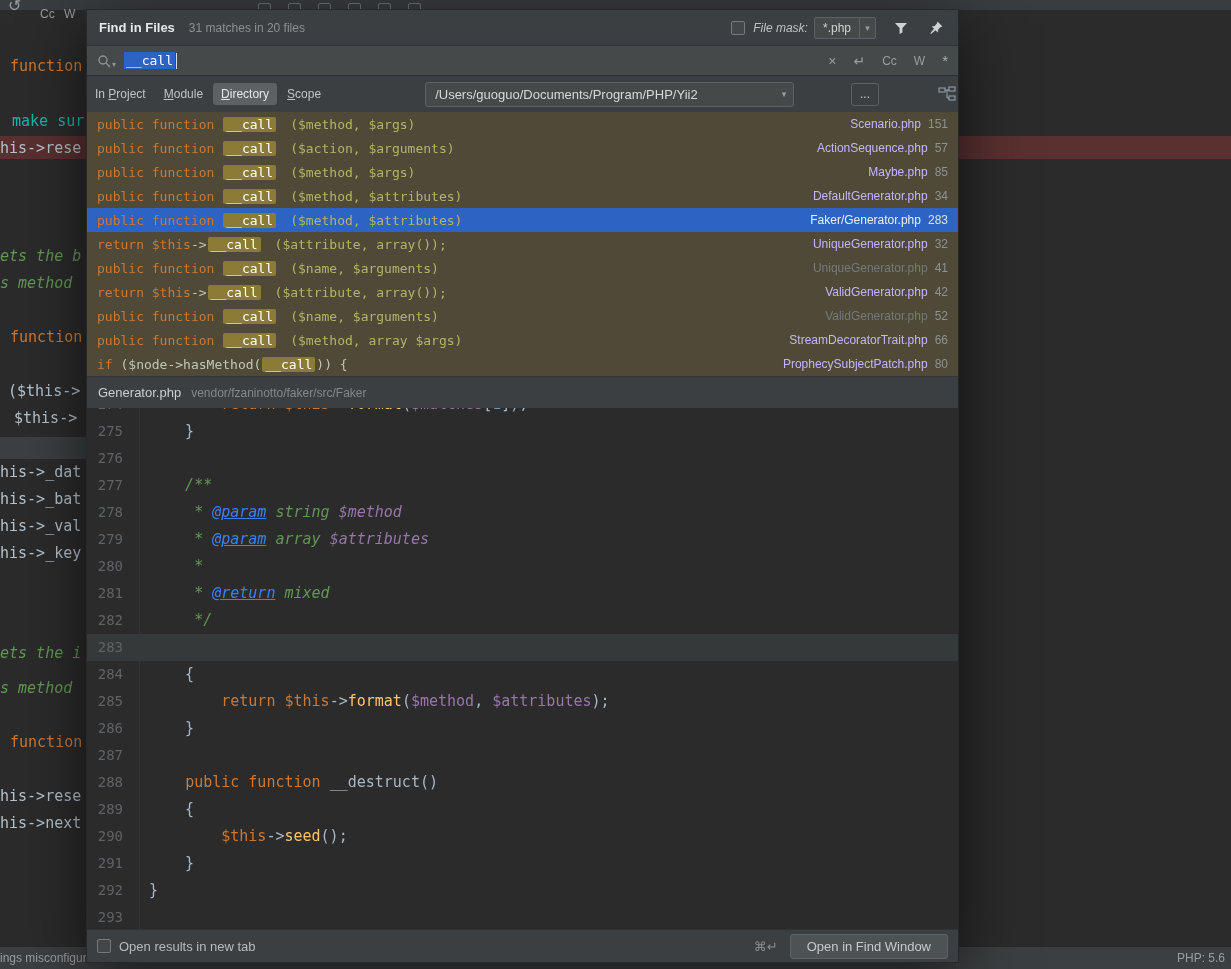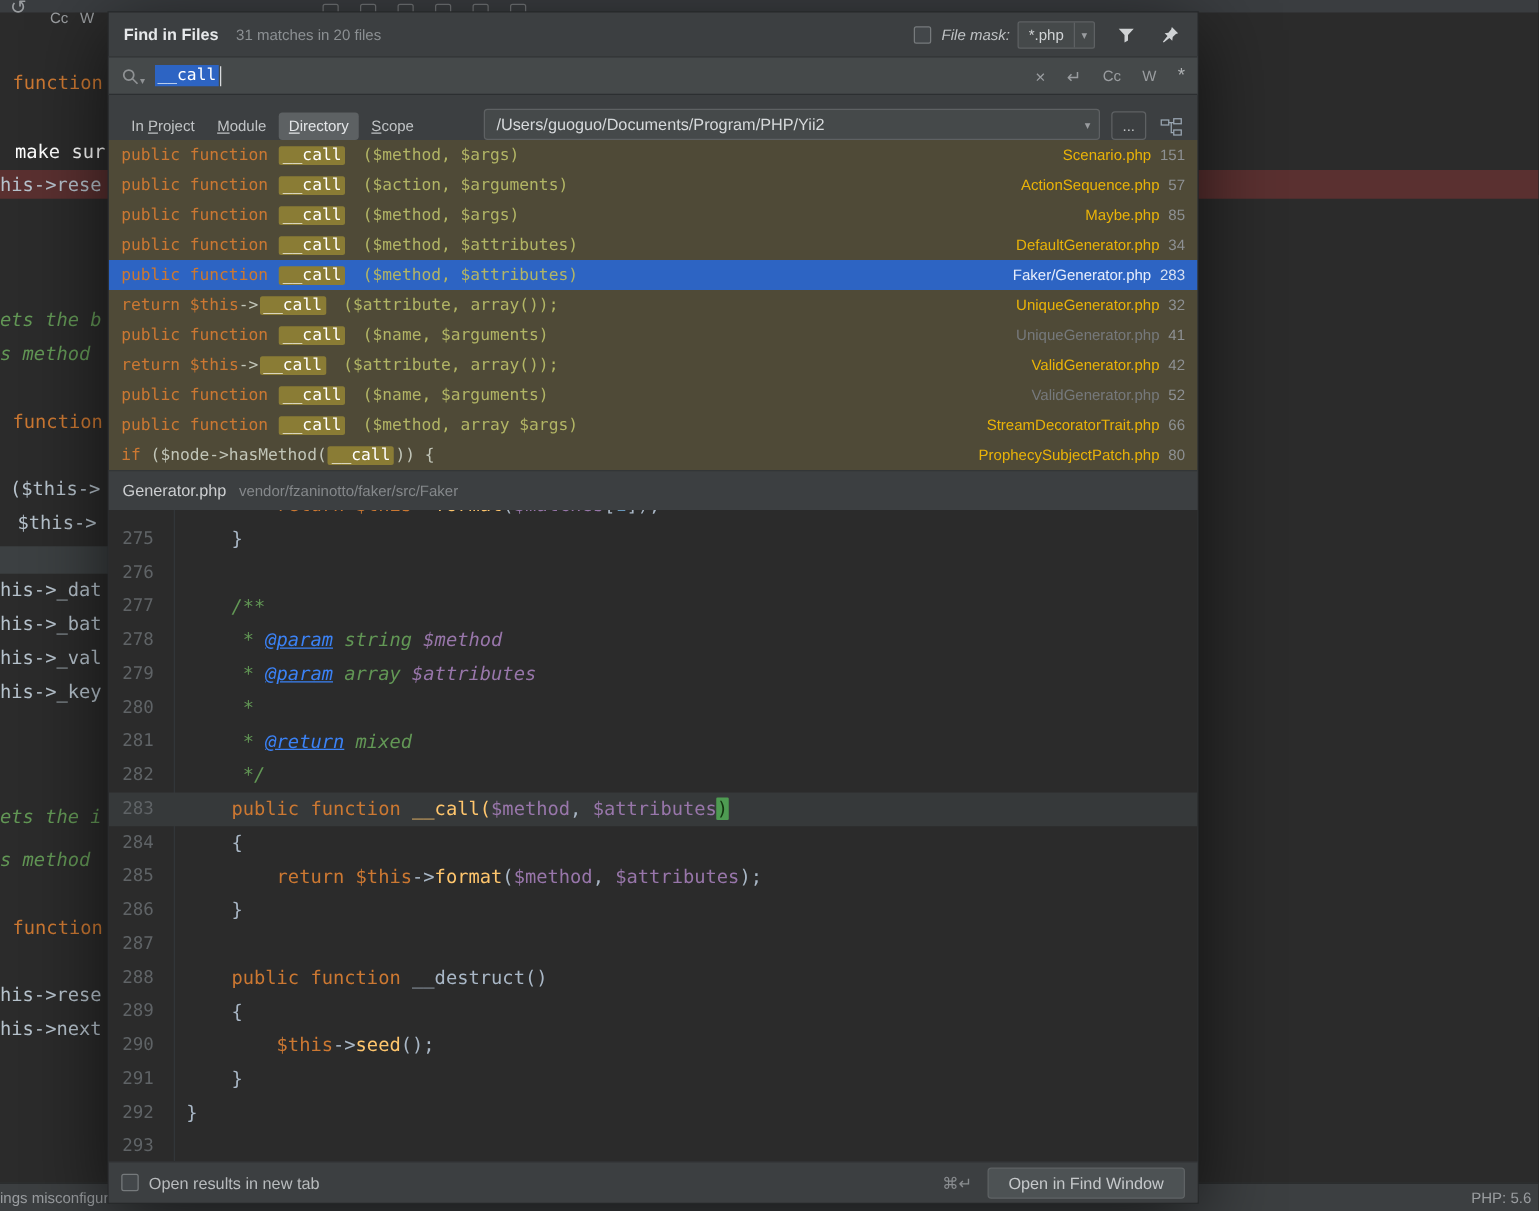--- a/index.html
+++ b/index.html
@@ -15,21 +15,21 @@
   
   .bg-topband{position:absolute;left:0;top:0;width:100%;height:10px;background:#3a3d40;}
   .tb-box{position:absolute;top:3px;width:13px;height:13px;border:1px solid #85888a;border-radius:2px;opacity:.75;}
   .tl-undo{position:absolute;left:8px;top:-4px;font-size:16px;color:#9a9da0;}
   .tl-cc{position:absolute;left:40px;top:7px;font-size:12px;color:#9a9da0;}
   .tl-w{position:absolute;left:64px;top:7px;font-size:12px;color:#9a9da0;}
   .bg-maroon{position:absolute;left:0;top:136px;width:100%;height:23px;background:var(--maroon);}
   .bg-curline{position:absolute;left:0;top:437px;width:87px;height:22px;background:#3c4042;}
   .bg-frags{position:absolute;inset:0;}
   .bg-frag{position:absolute;font-family:"DejaVu Sans Mono","Liberation Mono",monospace;font-size:15px;white-space:pre;}
-  .fcl-kw{color:#cc7832;} .fcl-fg{color:#b6c2cc;} .fcl-cm{color:#629755;font-style:italic;} .fcl-gray{color:#ffffff;}
+  .fcl-kw{color:#cc7832;} .fcl-fg{color:#b6c2cc;} .fcl-cm{color:#629755;font-style:italic;} .fcl-gray{color:#14b8a6;}
   .statusbar{position:absolute;left:0;bottom:0;width:100%;height:23px;background:#3c3f41;
     border-top:1px solid #262829;color:#9a9da0;font-size:12px;display:flex;align-items:center;}
   .sb-right{margin-left:auto;margin-right:6px;}
 
   
   .dialog{position:absolute;left:87px;top:10px;width:871px;height:952px;background:var(--bg-panel);
     box-shadow:0 0 0 1px #26282a,0 14px 60px rgba(0,0,0,.65);display:flex;flex-direction:column;}
   .spacer{flex:1;}
 
   .dlg-title{flex:0 0 35px;display:flex;align-items:center;padding:0 12px;}
@@ -47,40 +47,40 @@
   .dlg-search{flex:0 0 31px;display:flex;align-items:center;background:var(--bg-field);
     border-top:1px solid #303335;border-bottom:1px solid #2c2f31;padding:0 10px;}
   .mag-caret{color:#8f9294;font-size:8px;margin:8px 0 0 1px;}
   .query{margin-left:8px;display:flex;align-items:center;font-family:"DejaVu Sans Mono","Liberation Mono",monospace;font-size:13px;}
   .query-sel{background:var(--sel-blue);color:#fff;padding:1px 2px;}
   .caret-bar{width:1px;height:16px;background:#d8dadc;margin-left:1px;}
   .s-icon{margin-left:17px;color:#9a9da0;font-size:14px;}
   .s-text{font-size:12px;}
   .s-star{font-size:15px;color:#aeb1b3;}
 
-  .dlg-scope{flex:0 0 36px;display:flex;align-items:flex-end;padding:0 10px;}
+  .dlg-scope{flex:0 0 36px;display:flex;align-items:center;padding:0 0;gap:48px;}
   .scope-tabs{display:flex;align-items:center;}
   .scope-tab{font-size:12px;color:#c0c3c5;margin-right:2px;padding:4px 8px;border-radius:3px;white-space:nowrap;}
   .scope-tab .mn{text-decoration:underline;}
   .scope-tab.active{background:#5d6163;color:#e4e6e8;}
   .path-combo{flex:1;margin-left:46px;display:flex;align-items:center;height:25px;background:var(--bg-field);
     border:1px solid var(--border);border-radius:3px;padding-left:9px;}
   .path-text{font-size:13px;color:#d6d9db;flex:1;white-space:nowrap;overflow:hidden;}
   .combo-arrow2{width:18px;color:#9a9da0;font-size:9px;text-align:center;}
   .dots-btn{margin-left:9px;width:28px;height:23px;background:transparent;border:1px solid var(--border);
     border-radius:3px;color:#c5c8ca;font-size:12px;line-height:1;font-family:inherit;}
   .tree-btn{margin-left:9px;display:inline-flex;width:22px;height:20px;align-items:center;justify-content:center;}
 
   .dlg-results{flex:0 0 264px;overflow:hidden;}
   .res-row{height:24px;display:flex;align-items:center;padding:0 10px;background:var(--row-olive);}
   .res-row.sel{background:var(--sel-blue);}
   .res-code{font-family:"DejaVu Sans Mono","Liberation Mono",monospace;font-size:13px;white-space:pre;}
   .res-match{background:var(--match-bg);color:#fff;padding:0 3px;border-radius:2px;margin:0 1px;}
   .c-kw{color:#cc7832;} .c-arg{color:#b2b565;padding-left:13px;} .c-p{color:#c1c5b8;}
-  .res-file{margin-left:auto;font-size:12px;color:#eab308;white-space:nowrap;}
+  .res-file{margin-left:auto;font-size:12px;color:#c4b5fd;white-space:nowrap;}
   .res-file.dim{color:#76797c;}
   .res-line{font-size:12px;color:#8e9194;margin-left:7px;}
   .res-row.sel .res-file{color:#e8eefb;} .res-row.sel .res-line{color:#d7e0f2;}
 
   .preview-hdr{flex:0 0 32px;background:var(--bg-panel);display:flex;align-items:center;
     padding:0 11px;border-top:1px solid #333637;}
   .ph-file{font-size:13px;color:#ccced0;}
   .ph-path{font-size:12px;color:#85888b;margin-left:10px;}
 
   .preview{flex:1;background:var(--bg-editor);overflow:hidden;position:relative;}
@@ -307,21 +307,20 @@
           <div class="cl">
             <span class="ln">281</span>
             <span class="lc"><span class="c-cm">     * </span><span class="c-cmtag">@return</span><span class="c-cm"> </span><span class="c-cm">mixed</span></span>
           </div>
           <div class="cl">
             <span class="ln">282</span>
             <span class="lc"><span class="c-cm">     */</span></span>
           </div>
           <div class="cl hl">
             <span class="ln">283</span>
-            <span class="lc"><span class="c-fg">    </span><span class="c-kw">public function </span><span class="c-fn">__call(</span><span class="c-var">$method</span><span class="c-fg">, </span><span class="c-var">$attributes</span><span class="c-brace">)</span></span>
           </div>
           <div class="cl">
             <span class="ln">284</span>
             <span class="lc"><span class="c-fg">    {</span></span>
           </div>
           <div class="cl">
             <span class="ln">285</span>
             <span class="lc"><span class="c-kw">        return </span><span class="c-kw">$this</span><span class="c-fg">-&gt;</span><span class="c-fn">format</span><span class="c-fg">(</span><span class="c-var">$method</span><span class="c-fg">, </span><span class="c-var">$attributes</span><span class="c-fg">);</span></span>
           </div>
           <div class="cl">

